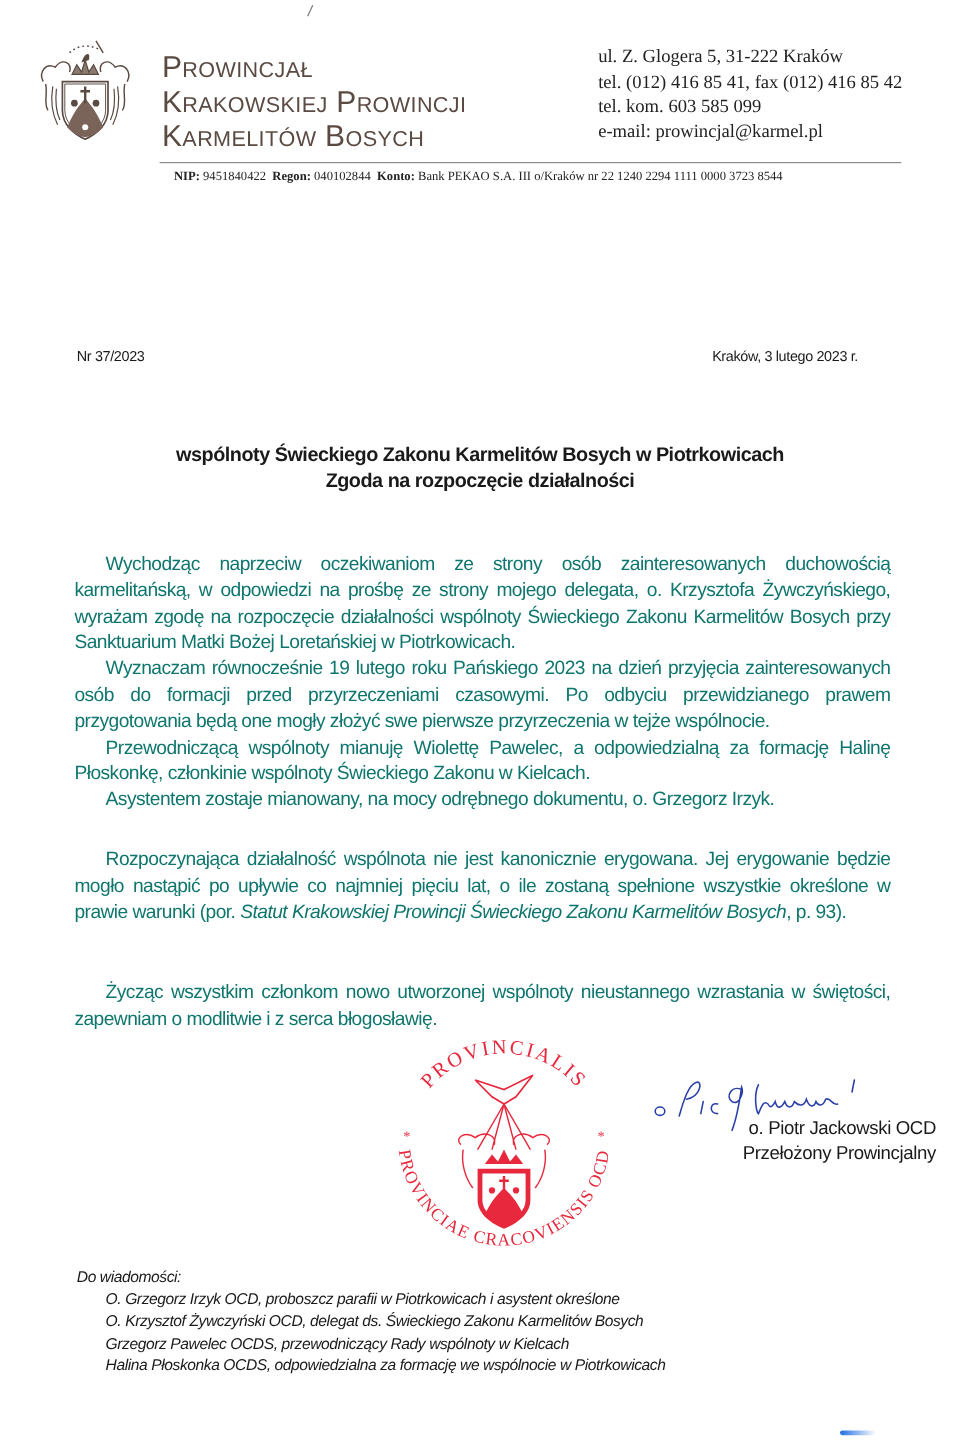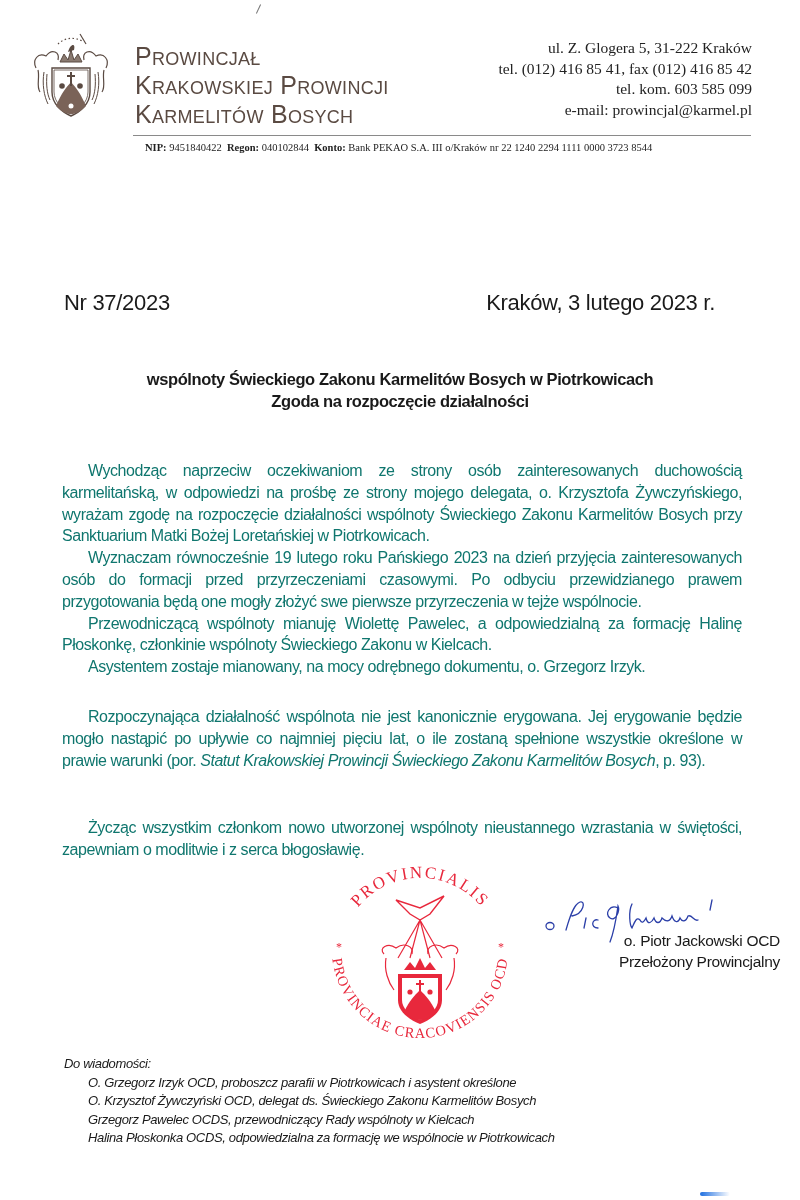--- a/index.html
+++ b/index.html
@@ -5,27 +5,27 @@
   html, body { margin:0; padding:0; background:#ffffff; }
   body { width:800px; height:1200px; position:relative; overflow:hidden;
          font-family:"Liberation Serif", "DejaVu Serif", serif; color:#1a1a1a; }
   .abs { position:absolute; }
 
   
   #crest { left:30px; top:30px; width:82px; height:92px; }
   .lh-name { left:135px; top:42px; font-family:Liberation Sans, sans-serif; color:#5a4a42;
              font-variant:small-caps; font-size:25px; line-height:29px; letter-spacing:0.3px; }
   .lh-name div { white-space:nowrap; }
-  .lh-contact { right:48px; top:38px; text-align:right; font-size:15.5px; line-height:20.5px; color:#222; }
+  .lh-contact { right:48px; top:38px; font-size:15.5px; line-height:20.5px; color:#222; }
   .lh-rule { left:133px; top:135px; width:618px; height:1px; background:#8a8a8a; }
   .lh-bank { left:145px; top:142px; font-size:10.5px; color:#222; white-space:nowrap; font-family:"Liberation Serif", serif; }
   .lh-bank b { font-weight:bold; }
 
   
-  .ref { top:290px; font-family:"Liberation Sans", sans-serif; font-size:22px; color:#1a1a1a; letter-spacing:-0.3px; }
+  .ref { top:290px; font-family:"Liberation Sans", sans-serif; font-size:12px; color:#1a1a1a; letter-spacing:-0.3px; }
   #ref-nr { left:64px; }
   #ref-date { right:85px; }
 
   
   .title { left:0; width:800px; top:368px; text-align:center; font-family:"Liberation Sans", sans-serif;
            font-weight:bold; font-size:16.5px; line-height:22px; letter-spacing:-0.4px; }
 
   
   .body { left:62px; width:680px; font-family:"Liberation Sans", sans-serif; font-size:16px;
           line-height:21.8px; text-align:justify; letter-spacing:-0.45px; color:#0f766e; }

